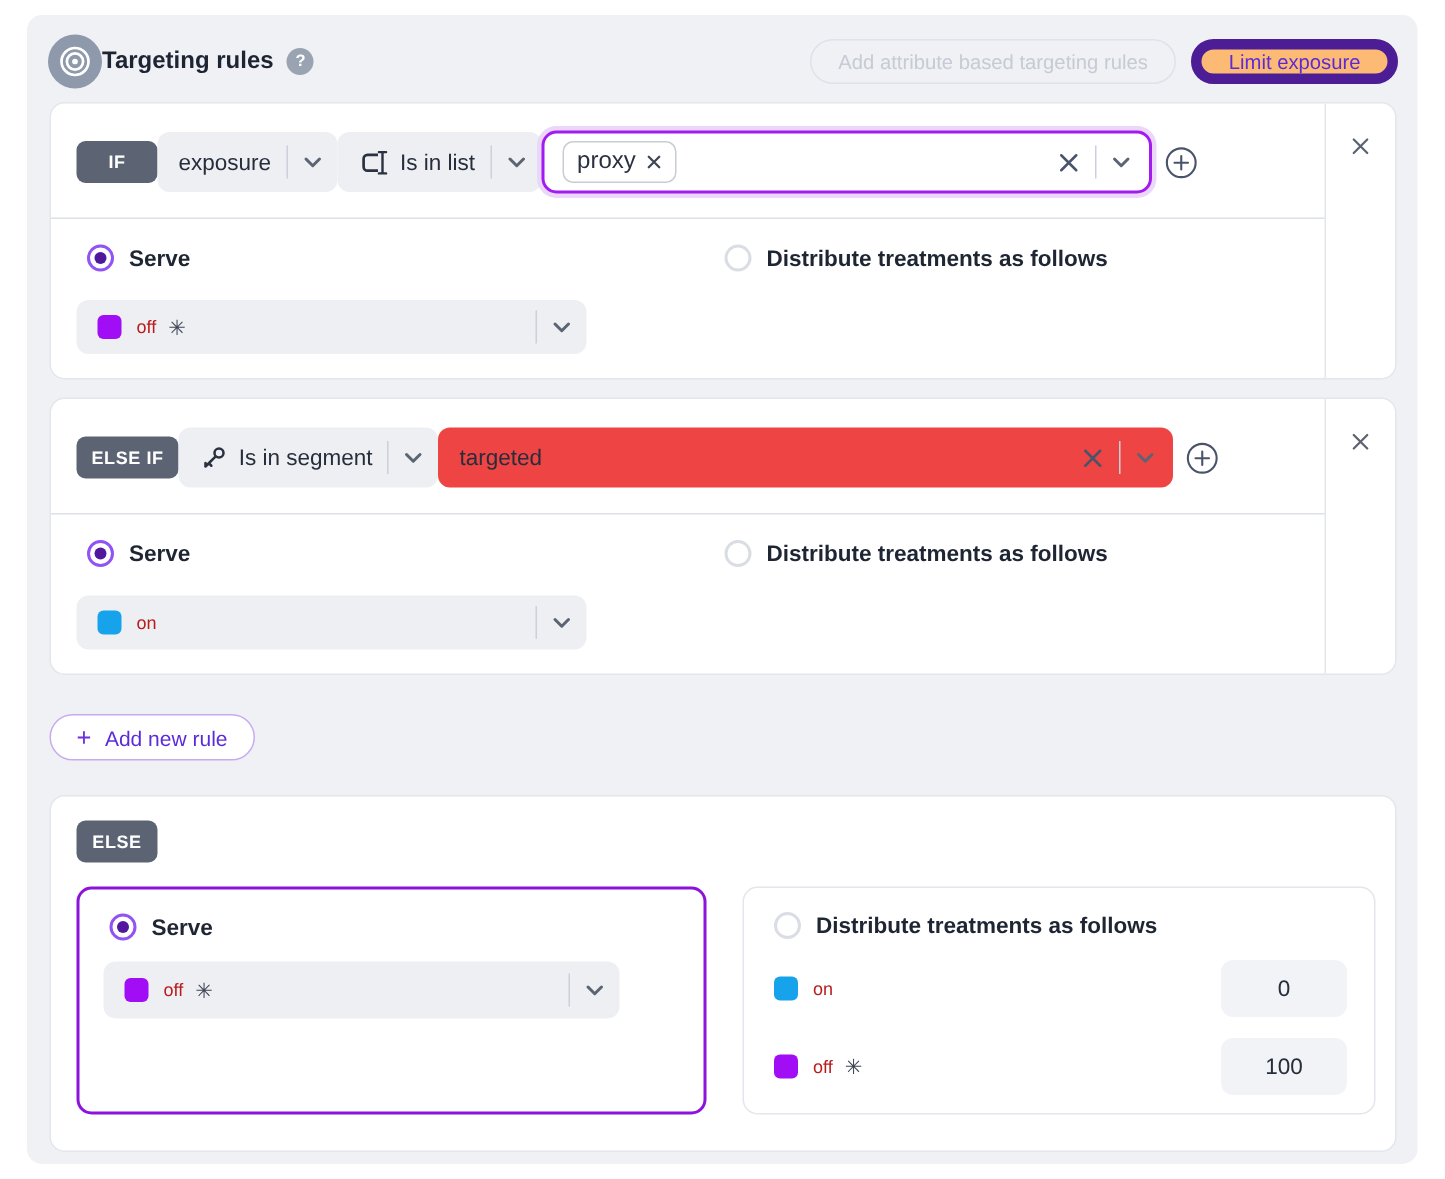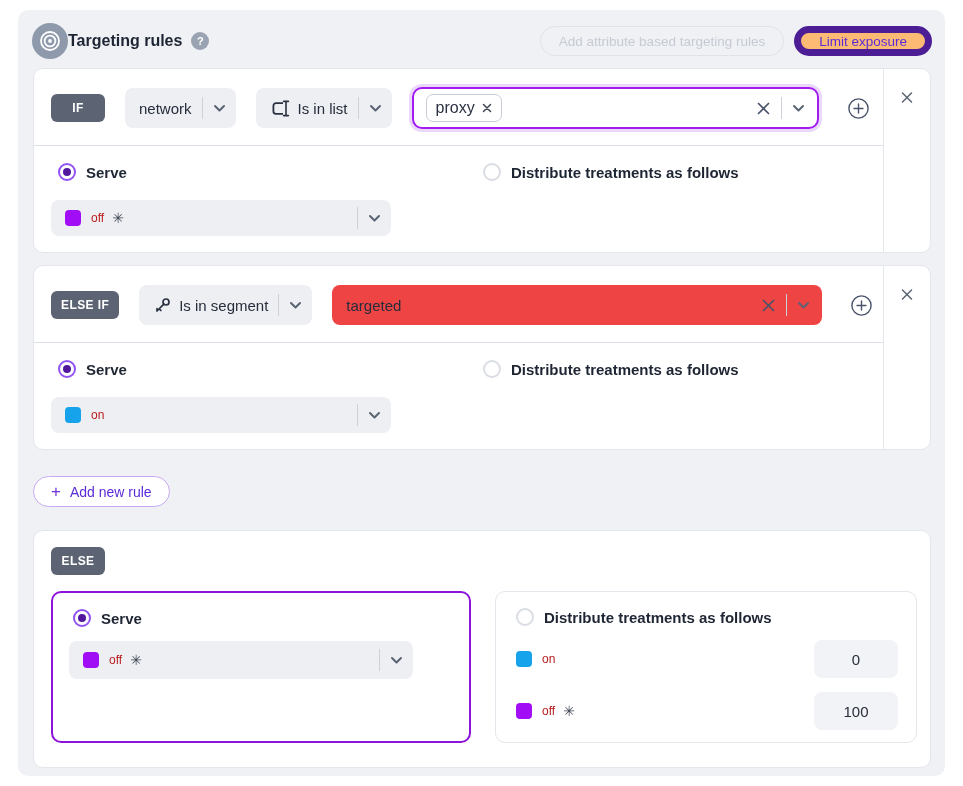--- a/index.html
+++ b/index.html
@@ -17,21 +17,21 @@
   .pill.primary { background: #fdba74; border: 7px solid #4c1d95; color: #5b2bd9; font-weight: 500; }
 
   
   .card { position: absolute; left: 15px; width: 898px; background: #fff; border: 1px solid #e3e6eb; border-radius: 10px; }
   .card1 { top: 58px; height: 185px; }
   .card2 { top: 255px; height: 185px; }
   .card-right { position: absolute; top: 0; right: 0; bottom: 0; width: 47px; border-left: 1px solid #e3e6eb; }
   .close-x { position: absolute; top: 22px; left: 50%; transform: translateX(-50%); cursor: pointer; line-height: 0; }
   .hdiv { position: absolute; left: 0; right: 47px; top: 76px; border-top: 1px solid #dde0e6; }
 
-  .cond-row { position: absolute; left: 17px; top: 18px; height: 42px; display: flex; align-items: center; gap: 20px; }
+  .cond-row { position: absolute; left: 17px; top: 18px; height: 42px; display: flex; align-items: center; gap: 0; }
   .badge { min-width: 54px; height: 28px; padding: 0 10px; background: #5c6474; border-radius: 6px; color: #fff; font-size: 12px; font-weight: bold; letter-spacing: .4px; display: flex; align-items: center; justify-content: center; }
   .sel { height: 40px; background: #edeff3; border-radius: 8px; display: flex; align-items: center; padding: 0 10px 0 14px; font-size: 15px; color: #262d3b; cursor: pointer; }
   .sel .lead-icon { margin-right: 7px; line-height: 0; }
   .sel-div { width: 1px; height: 22px; background: #ccd1d9; margin: 0 10px; }
   .value-box { width: 407px; height: 42px; background: #fff; border: 2px solid #a21cf0; border-radius: 10px; box-shadow: 0 0 0 3px #ead7fa; display: flex; align-items: center; padding: 0 12px; cursor: text; }
   .chip { display: inline-flex; align-items: center; gap: 7px; border: 1px solid #c7ccd5; border-radius: 7px; background: #fff; padding: 4px 9px; font-size: 16px; color: #2a3140; }
   .box-right { margin-left: auto; display: flex; align-items: center; }
   .seg-input { width: 490px; height: 40px; background: #ef4444; border: none; outline: none; border-radius: 8px; display: flex; align-items: center; padding: 0 12px 0 14px; font-size: 15px; color: #262d3b; }
   .seg-input input { border: none; outline: none; background: transparent; font-family: inherit; font-size: 15px; color: #262d3b; flex: 1; }
   .plus-btn { margin-left: 8px; line-height: 0; cursor: pointer; }
@@ -93,21 +93,21 @@
     <div class="card-right">
       <span class="close-x">
         <svg width="13" height="13" viewBox="0 0 13 13">
             <path d="M2 2 L11 11 M11 2 L2 11" stroke="#5b6473" stroke-width="1.5" stroke-linecap="round"></path>
           </svg>
       </span>
     </div>
     <div class="cond-row">
       <div class="badge">IF</div>
       <div class="sel">
-        <span>network</span>
+        <span>exposure</span>
         <span class="sel-div"></span>
         <span class="chev">
           <svg width="13" height="9" viewBox="0 0 13 9">
               <path d="M2 2 L6.5 6.5 L11 2" fill="none" stroke="#5b6473" stroke-width="2" stroke-linecap="round" stroke-linejoin="round"></path>
             </svg>
         </span>
       </div>
       <div class="sel">
         <span class="lead-icon">
           <svg width="21" height="17" viewBox="0 0 21 17">

